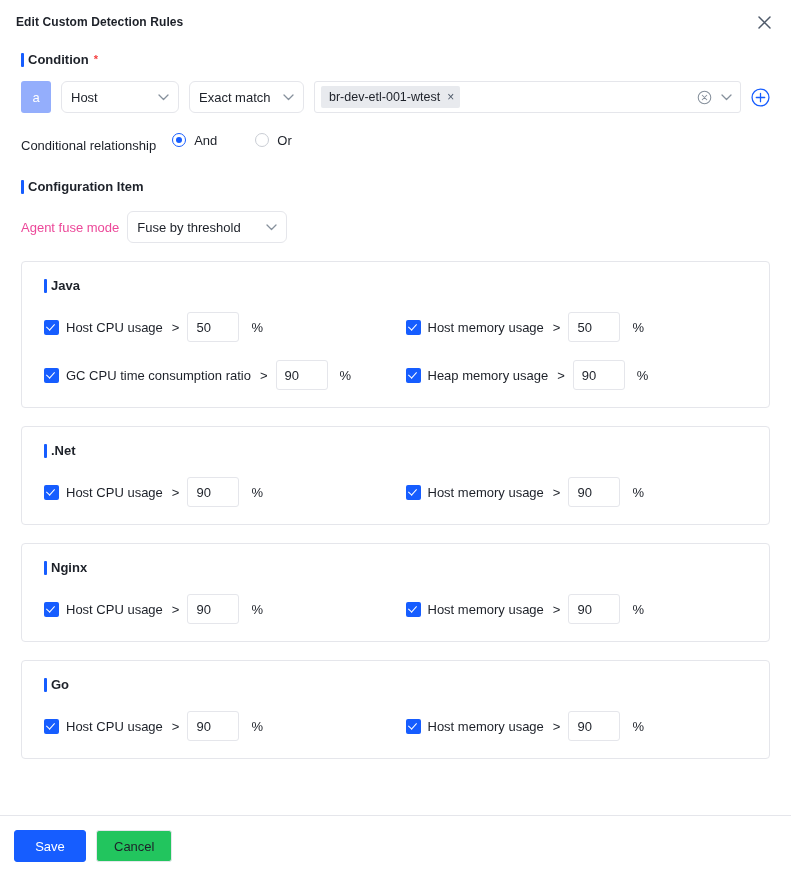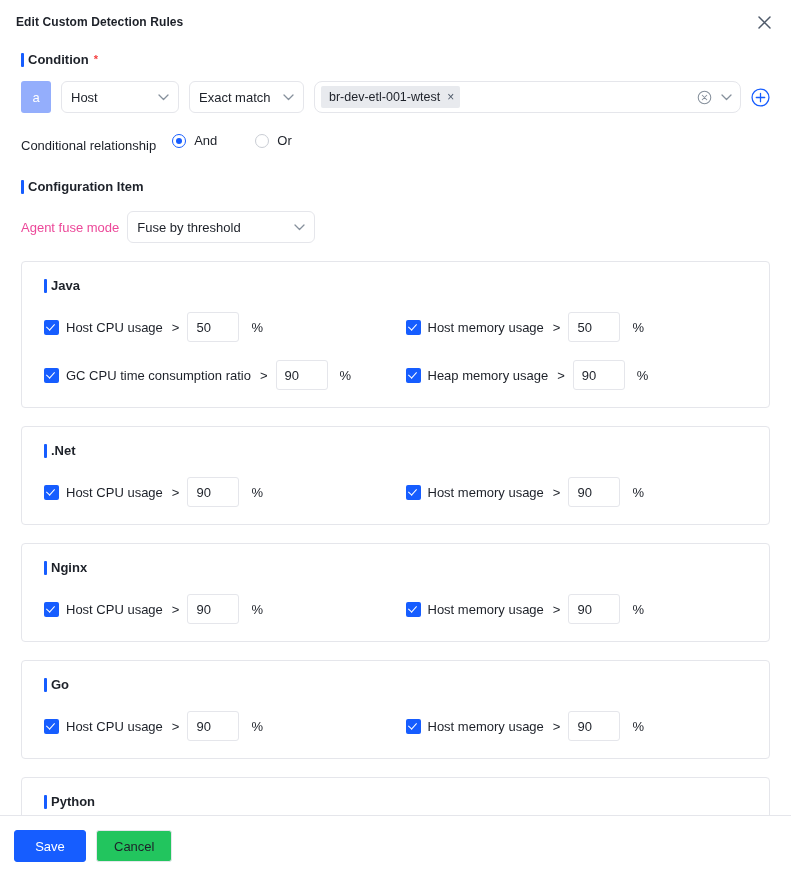--- a/index.html
+++ b/index.html
@@ -129,21 +129,21 @@
     display: flex;
     align-items: center;
   }
   .sel-host { width: 118px; }
   .sel-match { width: 115px; }
 
   .tag-select {
     flex: 1;
     height: 32px;
     border: 1px solid #e5e6eb;
-    border-radius: 8px;
+    border-radius: 3px;
     background: #fff;
     display: flex;
     align-items: center;
     padding: 0 8px 0 6px;
     box-sizing: border-box;
     cursor: text;
   }
   .tag-chip {
     background: #e8eaee;
     border-radius: 2px;
@@ -188,21 +188,21 @@
   .rel-row {
     display: flex;
     align-items: center;
     margin-top: 14px;
     font-size: 13px;
     color: #1d2129;
   }
   .rel-label { margin-right: 16px; margin-top: 11px; }
   .radio-opt {
     display: flex;
-    align-items: flex-end;
+    align-items: center;
     margin-right: 38px;
     cursor: pointer;
     font-size: 13px;
   }
   .radio-dot {
     width: 14px;
     height: 14px;
     border-radius: 50%;
     border: 1px solid #c9cdd4;
     background: #fff;
@@ -228,21 +228,21 @@
 
   
   .cfg-head { margin-top: 26px; }
   .fuse-row {
     display: flex;
     align-items: center;
     margin-top: 16px;
     font-size: 13px;
   }
   .fuse-label { margin-right: 8px; color: #ec4899; }
-  .sel-fuse { width: 188px; }
+  .sel-fuse { width: 160px; }
 
   
   .card {
     border: 1px solid #e5e6eb;
     border-radius: 4px;
     background: #fff;
     padding: 16px 0 17px 0;
     margin-top: 18px;
     box-sizing: border-box;
   }
@@ -521,24 +521,20 @@
           </div>
           <div class="metric-row col-right">
             <span class="cbx"></span>
             <span class="metric-name">Host memory usage</span>
             <span class="op">&gt;</span>
             <input class="num-input" type="text" value="90" style="">
             <span class="pct">%</span>
           </div>
         </div>
       </div>
-      <div class="card">
-        <div class="sect-head card-title">Python</div>
-        <div class="metric-grid"></div>
-      </div>
     </div>
 
 </div>
 
 <div class="dlg-footer">
   <div class="btn btn-primary">Save</div>
   <div class="btn btn-default">Cancel</div>
 </div>
 
 </body></html>

